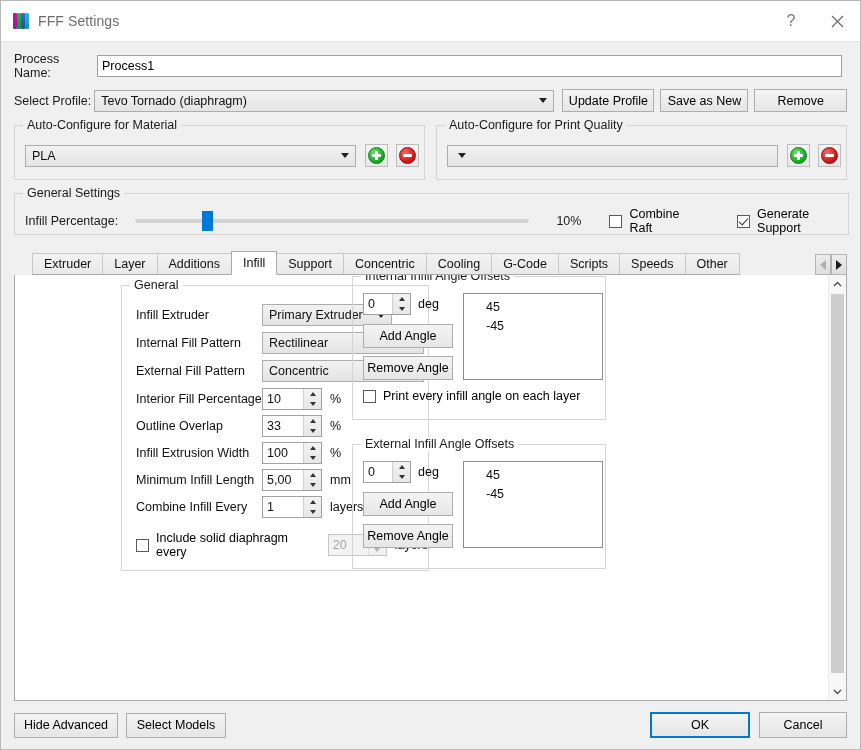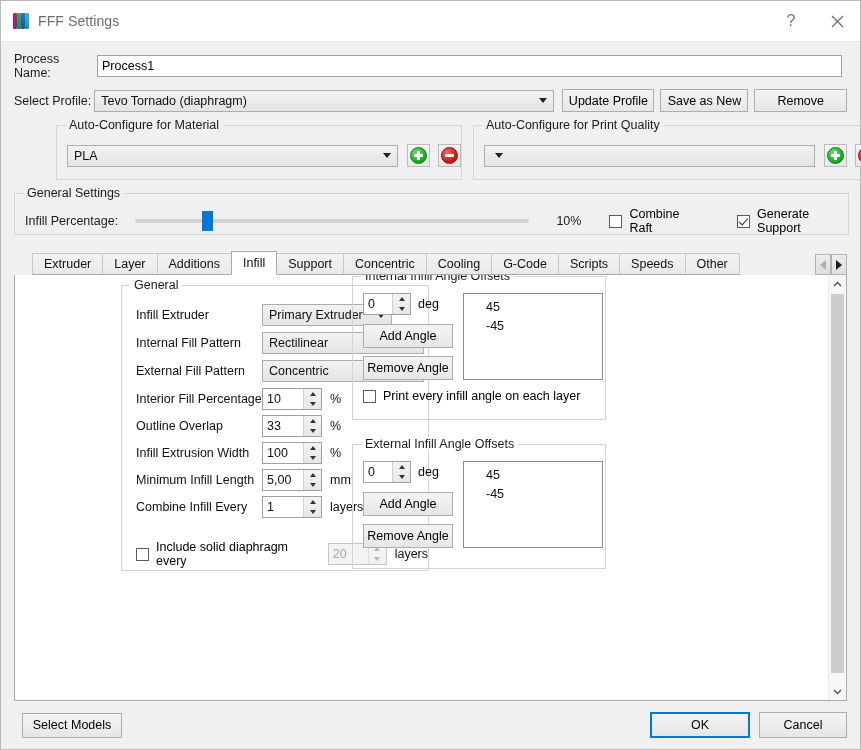--- a/index.html
+++ b/index.html
@@ -133,21 +133,21 @@
     padding:4px 22px;overflow:hidden;
   }
   .listbox div{line-height:19px;font-size:12.5px;color:#111;}
 
   
   .hdr{padding:0 13px;flex:0 0 auto;}
   .hdr .r1{margin-top:10px;}
   .hdr .r2{margin-top:9px;}
 
   
-  .acwrap{display:flex;gap:11px;margin-top:13px;padding:0 13px;flex:0 0 auto;margin-left:42px;}
+  .acwrap{display:flex;gap:11px;margin-top:13px;padding:0 13px;flex:0 0 auto;}
 
   
   .gsouter{margin:13px 13px 0 13px;flex:0 0 auto;}
 
   .slidertrack{
     position:relative;height:20px;flex:1 1 auto;display:flex;align-items:center;
   }
   .slidertrack .bar{height:4px;width:100%;background:#d3d3d3;border-radius:2px;}
   .slidertrack .handle{
     position:absolute;width:11px;height:20px;background:#0078d7;left:17%;
@@ -426,21 +426,21 @@
               <div class="spin" style="width:60px">
                 <input value="1" style="">
                 <span class="btns">
                     <span class="up"></span>
                     <span class="dn"></span>
                   </span>
               </div>
               <div class="fl" style="margin-left:8px">layers</div>
             </div>
 
-            <div class="frow" style="margin-top:22px">
+            <div class="frow" style="margin-top:13px">
               <div class="chk">
                 <span class="box"></span>
                 <span>Include solid diaphragm every</span>
               </div>
               <div class="spin disabled" style="width:60px;margin-left:9px">
                 <input disabled="" value="20" style="">
                 <span class="btns">
                     <span class="up"></span>
                     <span class="dn"></span>
                   </span>
@@ -516,19 +516,20 @@
         <div class="sb">
           <svg width="9" height="6" viewBox="0 0 9 6">
               <path d="M1 1 L4.5 4.5 L8 1" stroke="#4a4a4a" stroke-width="1.3" fill="none"></path>
             </svg>
         </div>
       </div>
     </div>
   </div>
 
   <div class="footer">
+    <div class="btn" style="width:104px;height:25px">Hide Advanced</div>
     <div class="btn" style="width:100px;height:25px;margin-left:8px">Select Models</div>
     <div style="flex:1 1 auto"></div>
     <div class="btn default" style="width:100px;height:26px">OK</div>
     <div class="btn" style="width:88px;height:26px;margin-left:9px">Cancel</div>
   </div>
 
 </div>
 
 </body></html>

